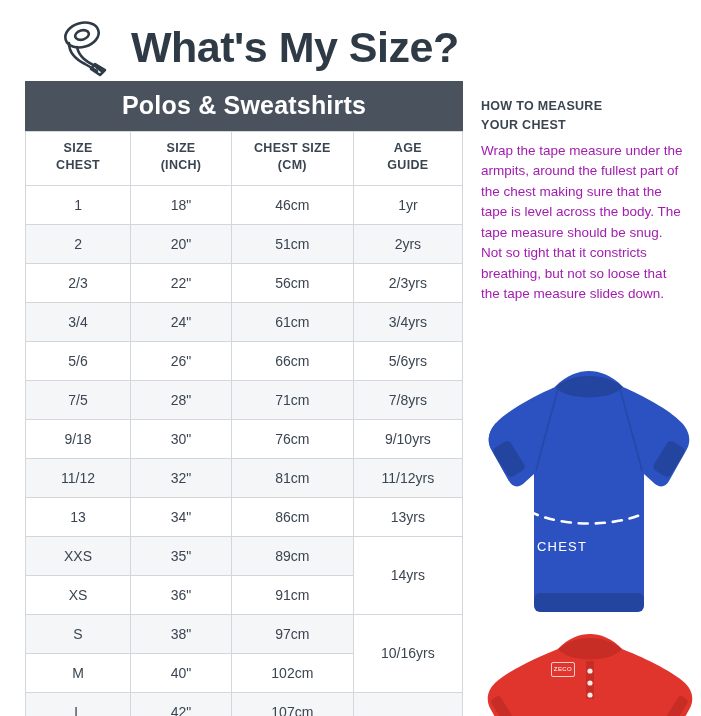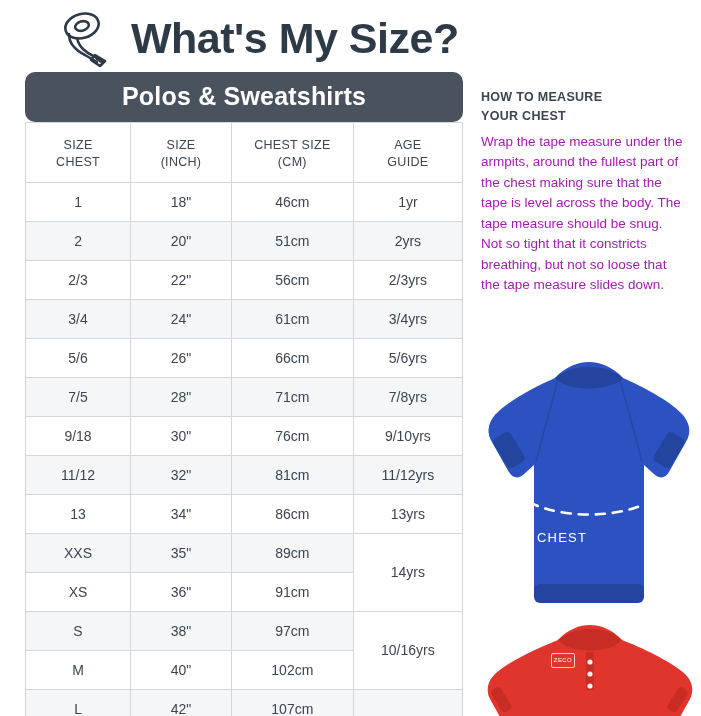--- a/index.html
+++ b/index.html
@@ -16,20 +16,21 @@
     position: relative;
   }
 
   
   .header {
     display: flex;
     align-items: center;
     padding: 10px 0 6px 55px;
     height: 72px;
     box-sizing: border-box;
+    margin-top: 9px;
   }
   .tape-icon {
     width: 62px;
     height: 62px;
     flex: 0 0 62px;
     margin-right: 14px;
   }
   .page-title {
     font-size: 43px;
     font-weight: bold;
@@ -57,38 +58,37 @@
 
   
   .table-title {
     background: #4a525e;
     color: #ffffff;
     text-align: center;
     font-size: 25px;
     font-weight: bold;
     padding: 10px 0 11px;
     letter-spacing: 0.2px;
-    border-radius: 10px;
   }
   table.size-table {
     width: 100%;
     border-collapse: collapse;
     table-layout: fixed;
   }
   table.size-table th,
   table.size-table td {
     border: 1px solid #d3d7dc;
     text-align: center;
     color: #3b4551;
   }
   table.size-table th {
     font-size: 12.5px;
-    font-weight: normal;
+    font-weight: bold;
     line-height: 1.35;
-    padding: 14px 2px 11px;
+    padding: 8px 2px 11px;
     letter-spacing: 0.3px;
     text-transform: uppercase;
   }
   table.size-table td {
     font-size: 14px;
     padding: 7px 2px 7px;
     height: 24px;
   }
   table.size-table tbody tr:nth-child(even) td {
     background: #f4f6f8;

